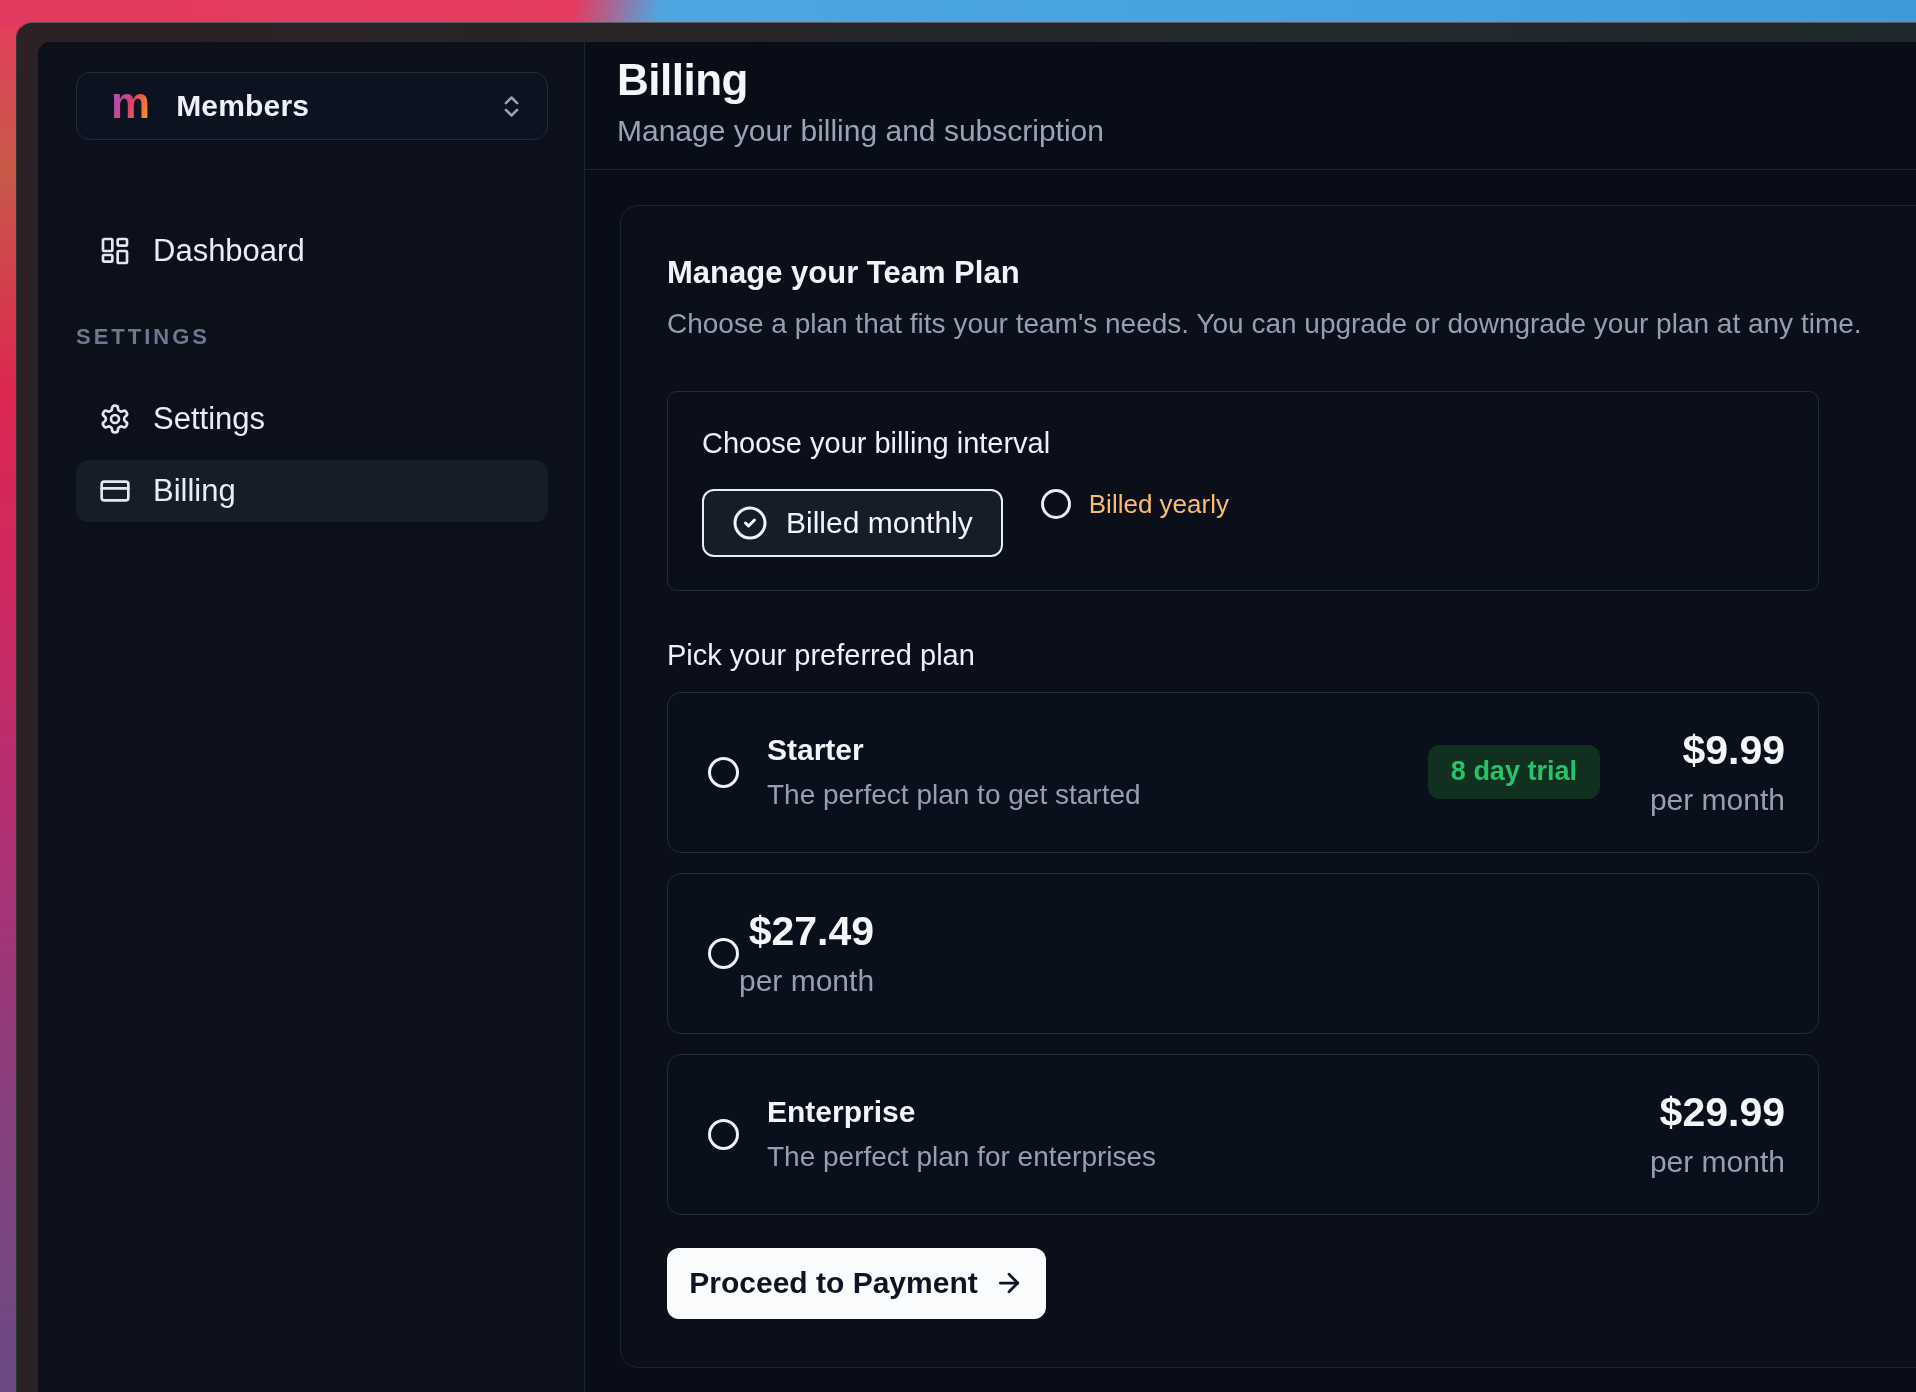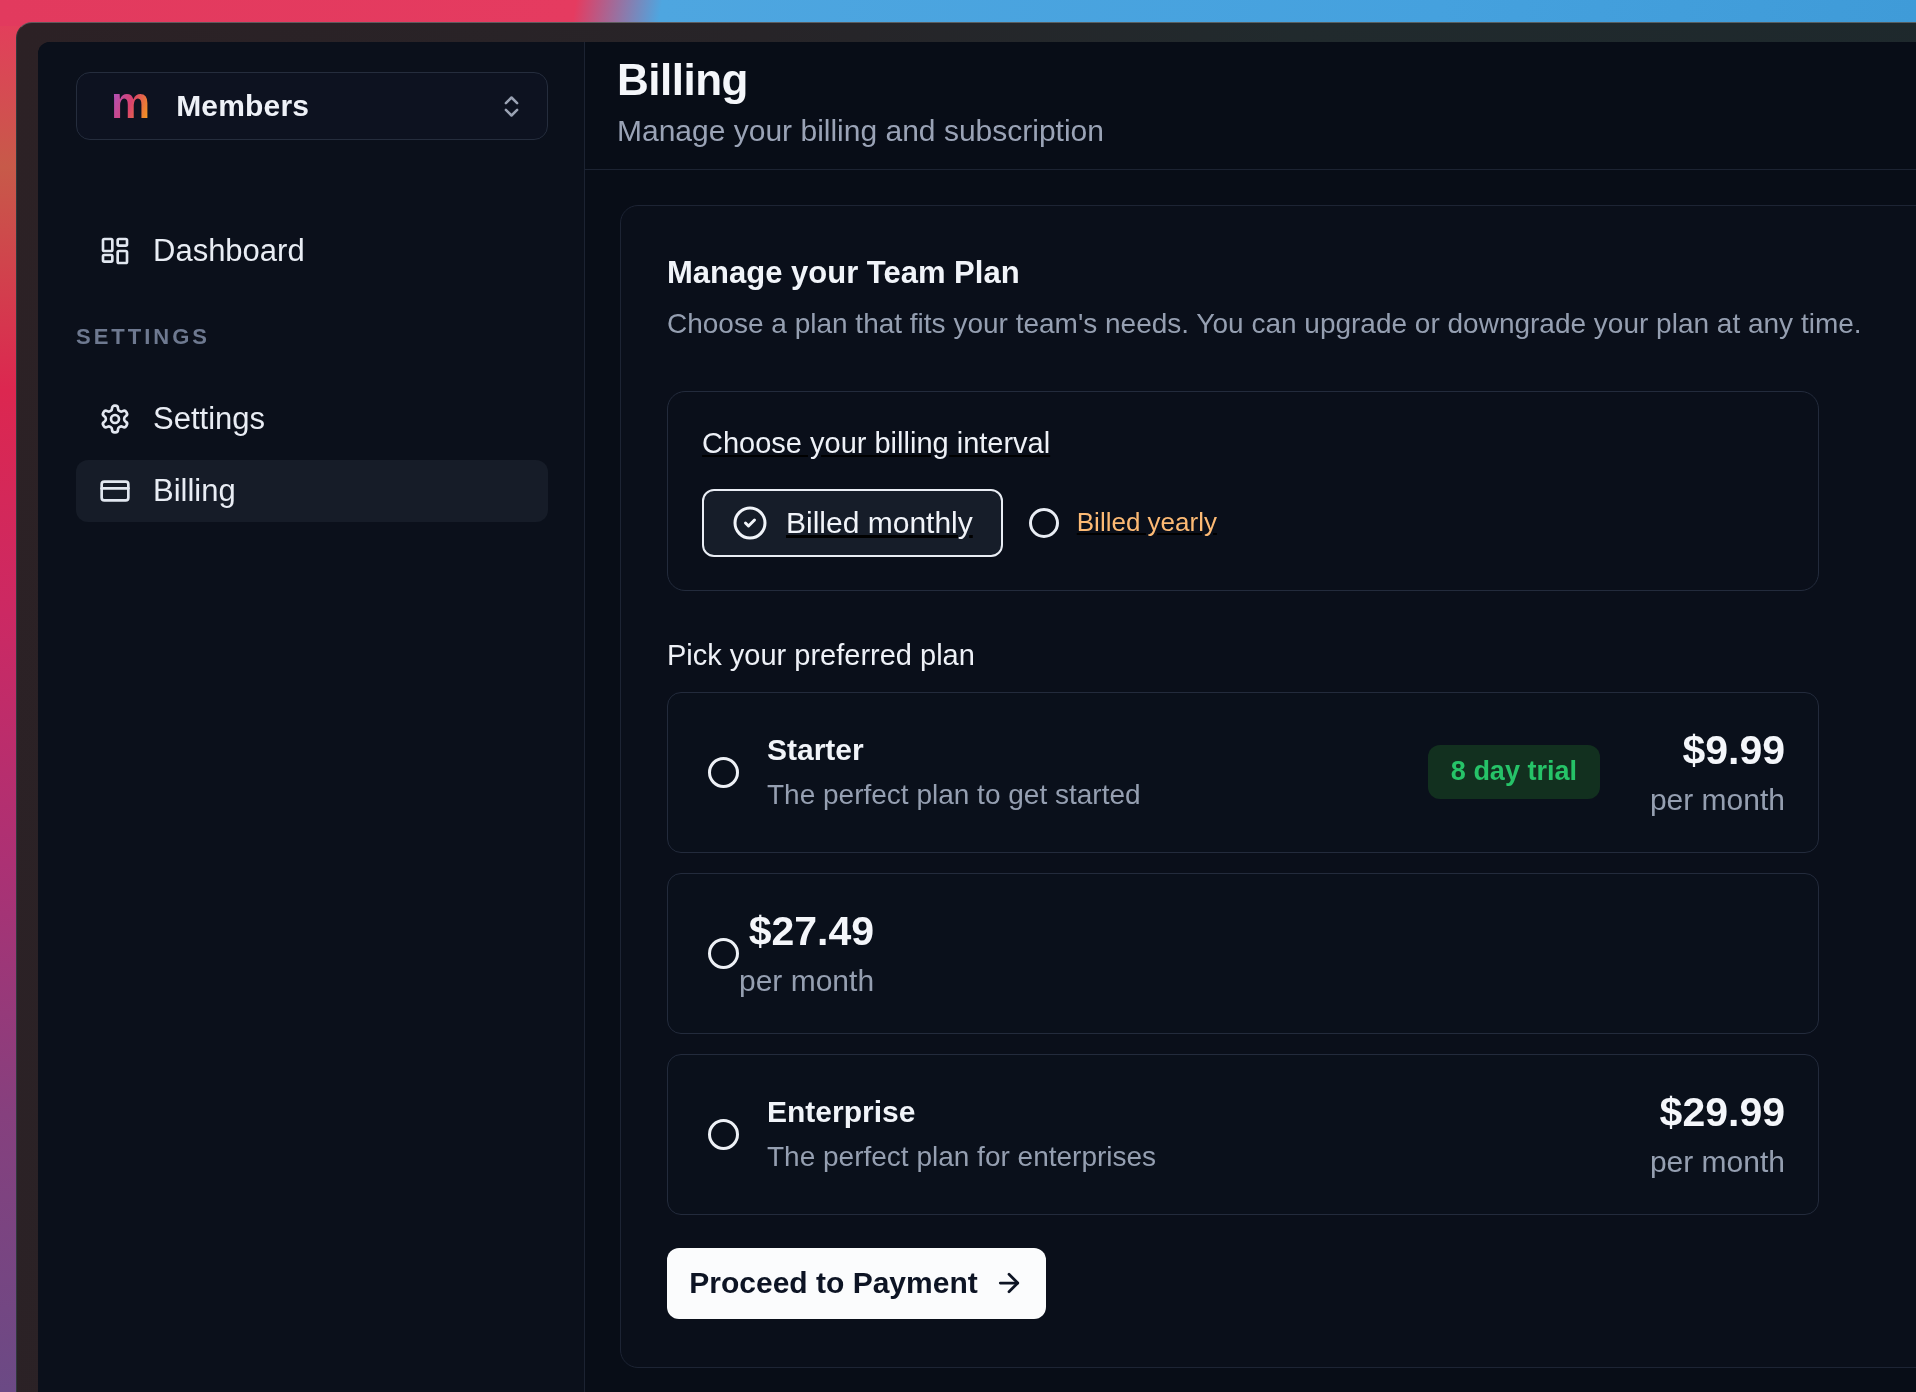--- a/index.html
+++ b/index.html
@@ -70,24 +70,24 @@
   .content { padding:35px 0 0 35px; }
   .plan-card {
     width:1390px; height:1163px;
     border:1px solid #1d2434; border-radius:18px; background:#0a0f1a;
     padding:48px 0 0 46px;
   }
   .card-title { font-size:31px; font-weight:700; color:#f1f4f9; line-height:1.2; }
   .card-desc { font-size:28px; color:#959fb1; margin-top:16px; line-height:1.2; white-space:nowrap; }
   .interval-box {
     width:1152px; height:200px; margin-top:50px;
-    border:1px solid #232b3c; border-radius:18px; padding:34px 34px 0;text-decoration:underline;
+    border:1px solid #232b3c; border-radius:10px; padding:34px 34px 0;
   }
   .interval-title { font-size:29px; color:#eef1f7; line-height:1.2; }
-  .interval-options { display:flex; align-items:center; gap:26px; margin-top:28px; }
+  .interval-options { display:flex; align-items:flex-start; gap:38px; margin-top:28px; }
   .pill {
     display:flex; align-items:center; gap:18px; height:68px; padding:0 28px;
     border:2px solid #e9edf4; border-radius:12px; background:#161d29;
     cursor:pointer;
   }
   .pill .opt-label { font-size:30px; color:#f1f4f9; }
   .check-icon { color:#f1f4f9; display:flex; }
   .radio-option { display:flex; align-items:center; gap:18px; cursor:pointer; }
   .radio-option .opt-label { font-size:26px; color:#fdba74; }
   .radio-circle { width:30px; height:30px; border:3px solid #e9edf4; border-radius:50%; flex:none; }

